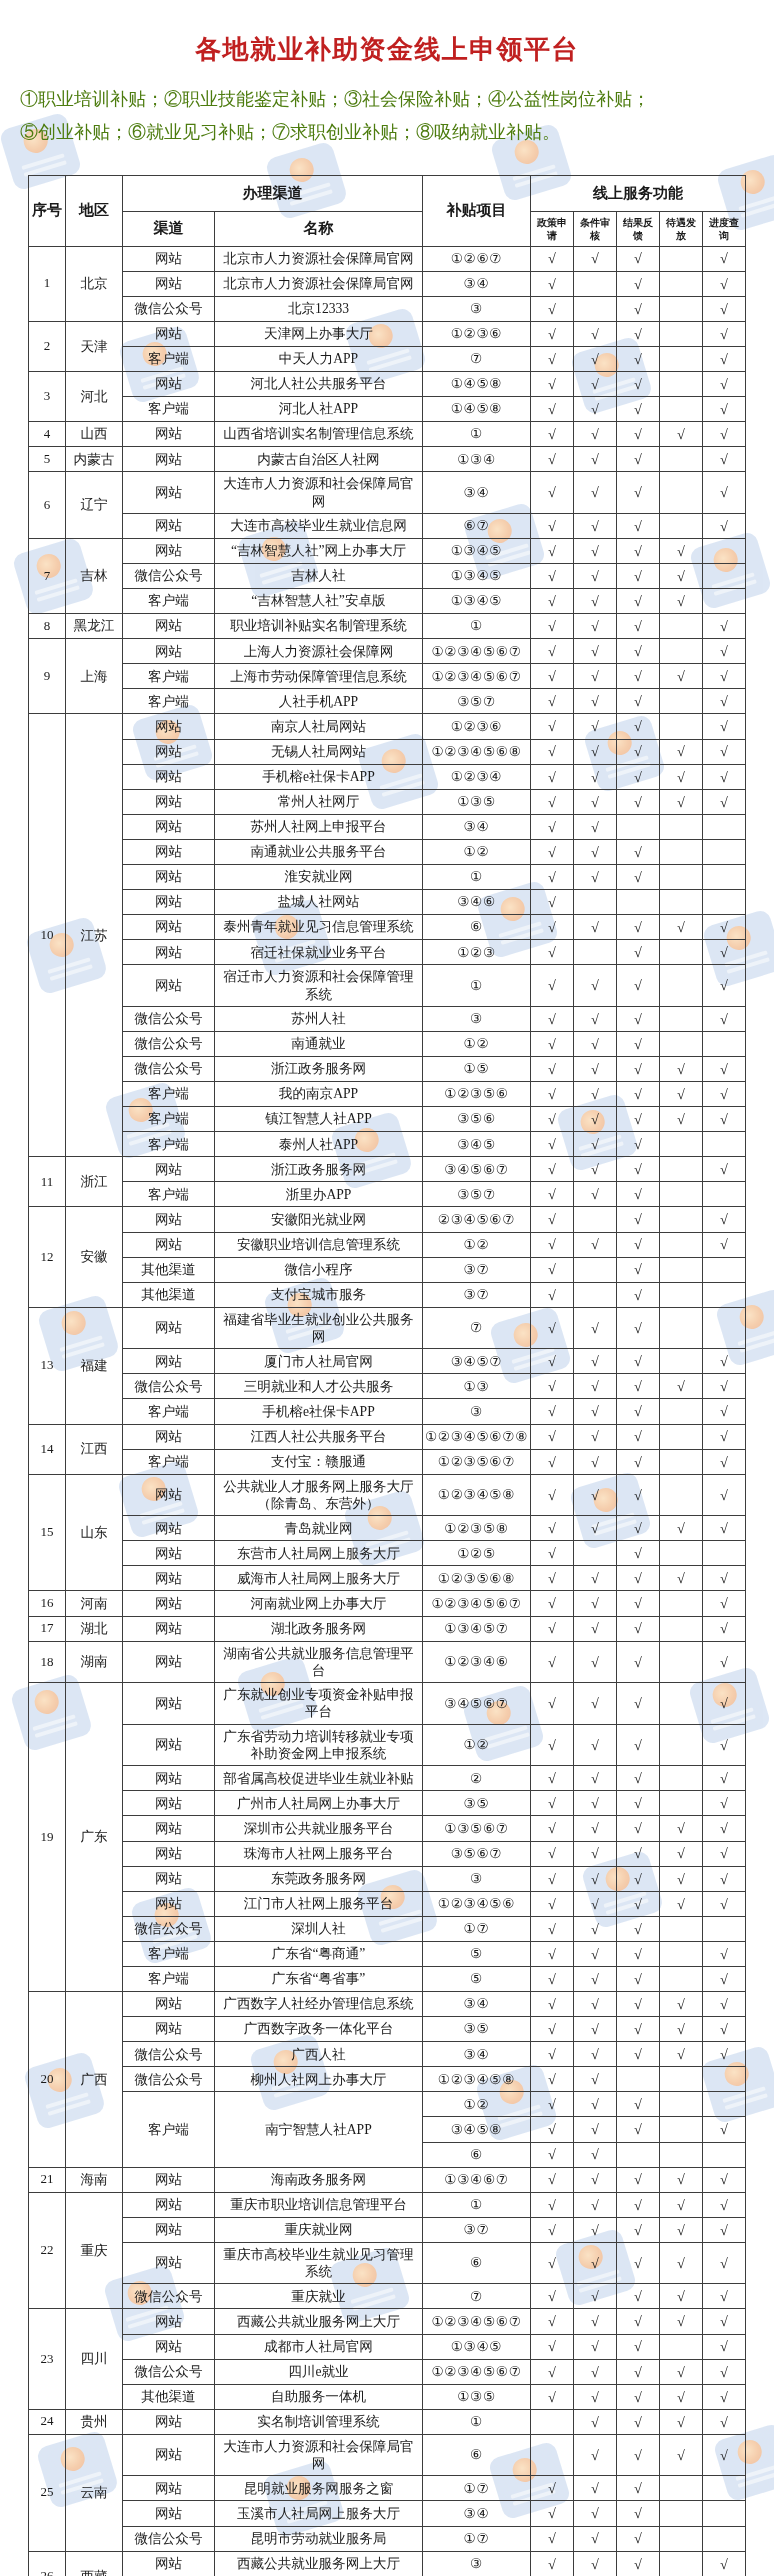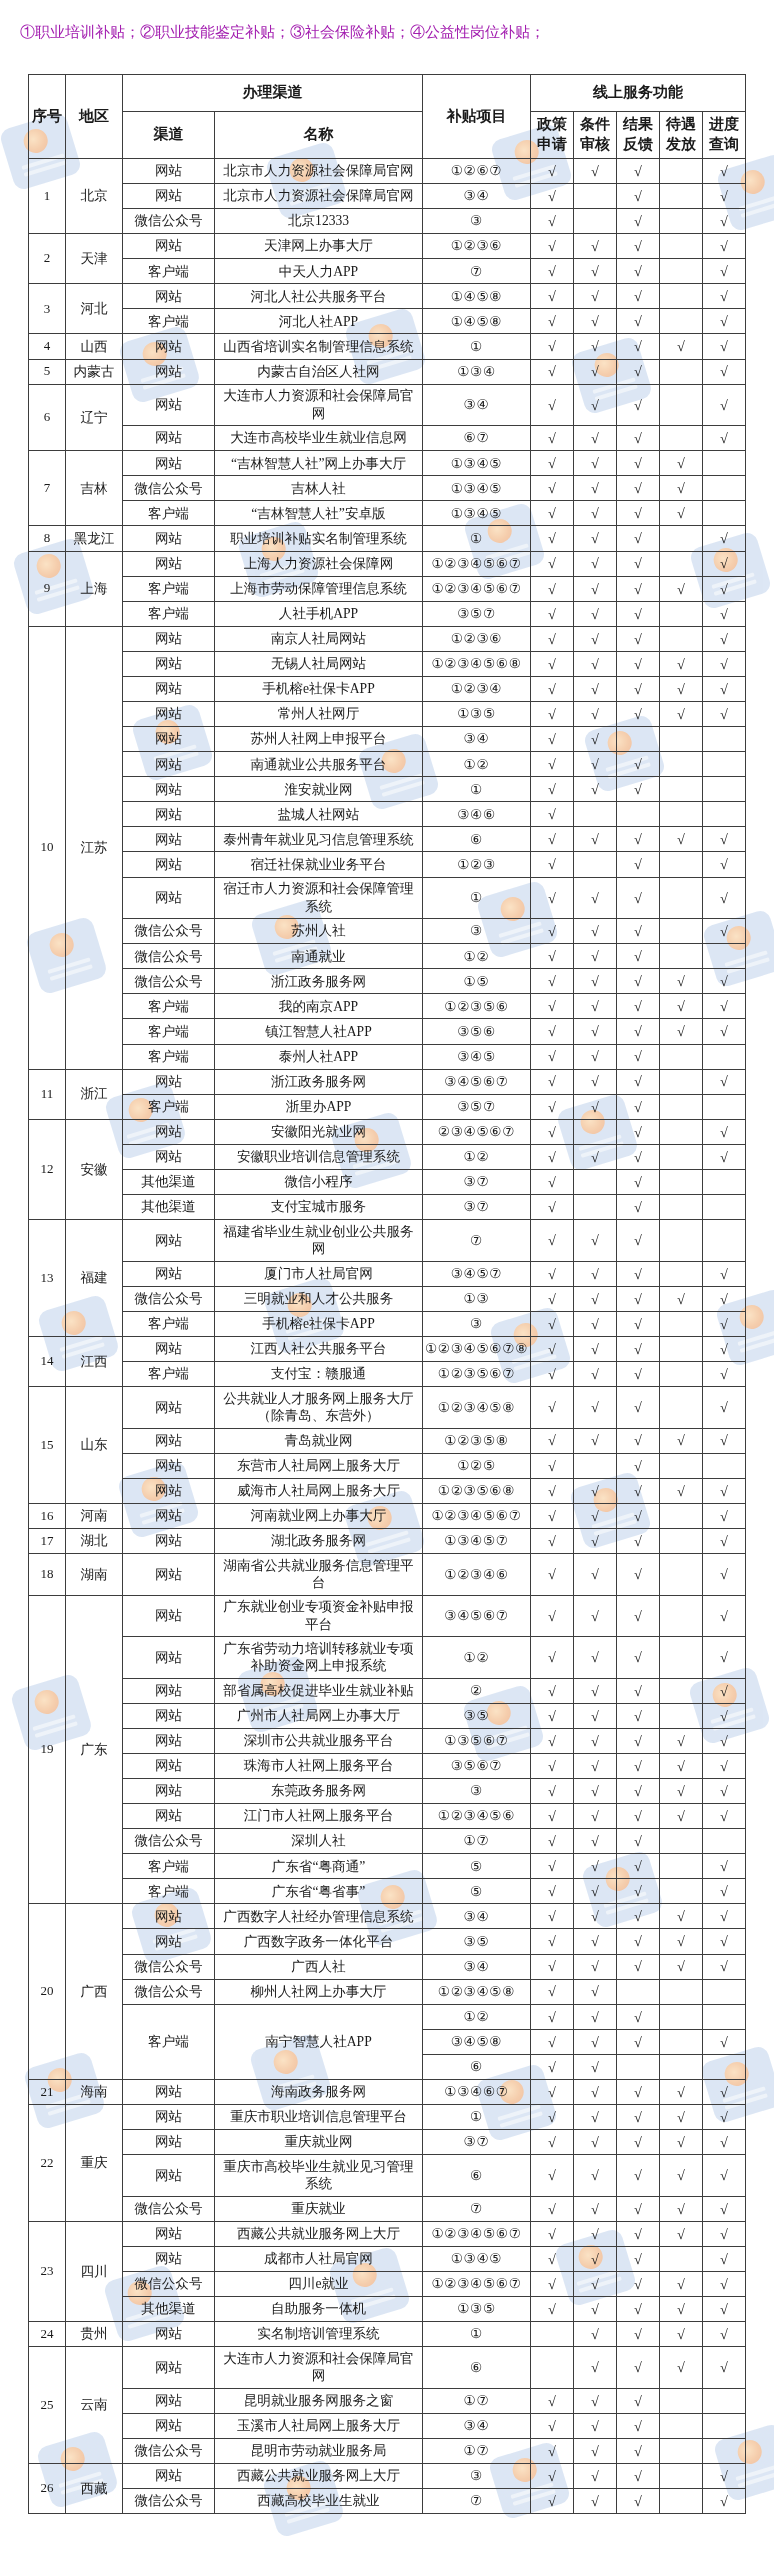--- a/index.html
+++ b/index.html
@@ -7,29 +7,29 @@
   .page{position:relative;width:774px;min-height:2576px;overflow:hidden;}
   .watermark-layer{position:absolute;inset:0;z-index:0;pointer-events:none;}
   .stamp{position:absolute;width:69px;height:63px;background:#aec6e6;border-radius:10.8px;transform:rotate(-17deg);opacity:.42;}
   .stamp::before{content:"";position:absolute;left:21px;top:8px;width:24.4px;height:24.4px;border-radius:50%;
     background:radial-gradient(circle at 42% 40%, #f6bd77 0%, #e88a3c 55%, #d96a24 100%);}
   .stamp::after{content:"";position:absolute;left:12.2px;top:40px;width:44px;height:3.6px;background:#d9e4f3;
     box-shadow:0 7.2px 0 #d9e4f3;border-radius:1.4px;}
   .content{position:relative;z-index:1;}
   h1.title{margin:0;padding-top:32px;text-align:center;font-family:"Liberation Sans",sans-serif;
     font-weight:bold;font-size:26px;letter-spacing:1.4px;color:#c02020;}
-  .legend{margin:7.2px 0 0 20px;font-size:15px;line-height:26.5px;color:#a21caf;}
+  .legend{margin:7.2px 0 0 20px;font-size:18px;line-height:26.5px;color:#4d7c0f;}
   .legend.l1{margin-top:18.6px;}
   table.main{border-collapse:collapse;table-layout:fixed;width:717px;margin:29px auto 0 auto;
     border:1.4px solid #3d3d3d;}
   th,td{border:0.7px solid #3d3d3d;text-align:center;vertical-align:middle;word-break:break-all;
     padding:2.9px 1.4px;line-height:1.28;}
   thead th{font-size:15px;font-weight:bold;padding:4.3px 1.4px;}
   thead tr.gr th{height:27px;}
-  thead th.fn{font-size:15px;line-height:1.3;padding:3.6px 4.3px;}
+  thead th.fn{font-size:10px;line-height:1.3;padding:3.6px 4.3px;}
   td.sn{font-size:13px;font-family:"Liberation Serif",serif;}
   td.region{font-size:13.6px;}
   td.channel{font-size:13.6px;}
   td.name{font-size:13.6px;padding:2.9px 2.9px;}
   td.items{font-size:13.6px;letter-spacing:0.7px;}
   td.check{font-size:14.3px;}
 </style>
 </head>
 <body>
 
@@ -76,21 +76,23 @@
       <div class="stamp" style="left: 707px; top: 2053px;"></div>
       <div class="stamp" style="left: 110px; top: 2272px;"></div>
       <div class="stamp" style="left: 335px; top: 2254px;"></div>
       <div class="stamp" style="left: 561px; top: 2236px;"></div>
       <div class="stamp" style="left: 43px; top: 2438px;"></div>
       <div class="stamp" style="left: 269px; top: 2467px;"></div>
       <div class="stamp" style="left: 495px; top: 2449px;"></div>
       <div class="stamp" style="left: 720px; top: 2431px;"></div>
     </div>
   <div class="content">
+    <h1 class="title">各地就业补助资金线上申领平台</h1>
     <p class="legend l1">①职业培训补贴；②职业技能鉴定补贴；③社会保险补贴；④公益性岗位补贴；</p>
+    <p class="legend">⑤创业补贴；⑥就业见习补贴；⑦求职创业补贴；⑧吸纳就业补贴。</p>
 
     <table class="main">
       <colgroup>
         <col style="width:37px">
           <col style="width:57px">
           <col style="width:92px">
         <col style="width:208px">
           <col style="width:108px">
         <col style="width:43px">
           <col style="width:43px">

